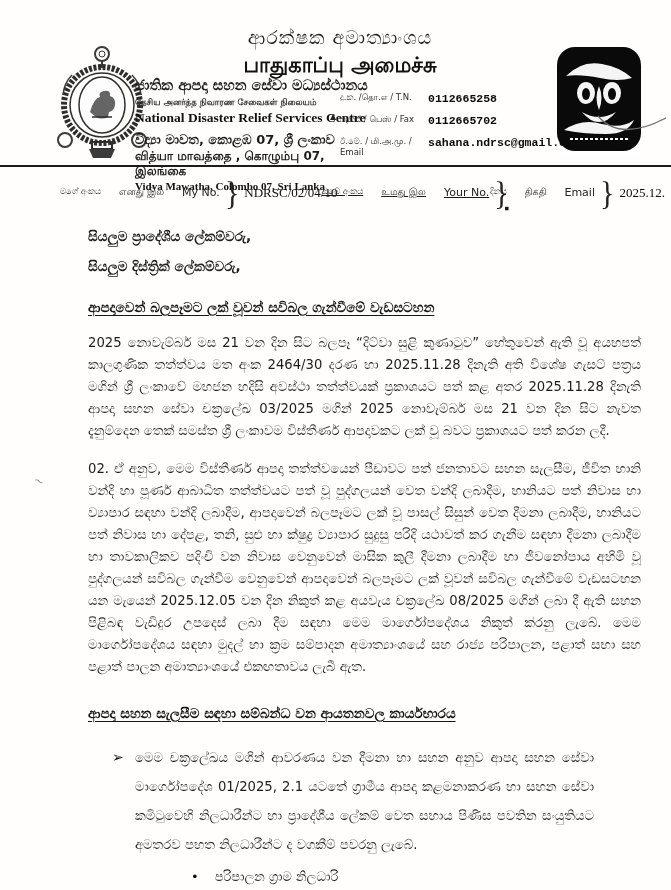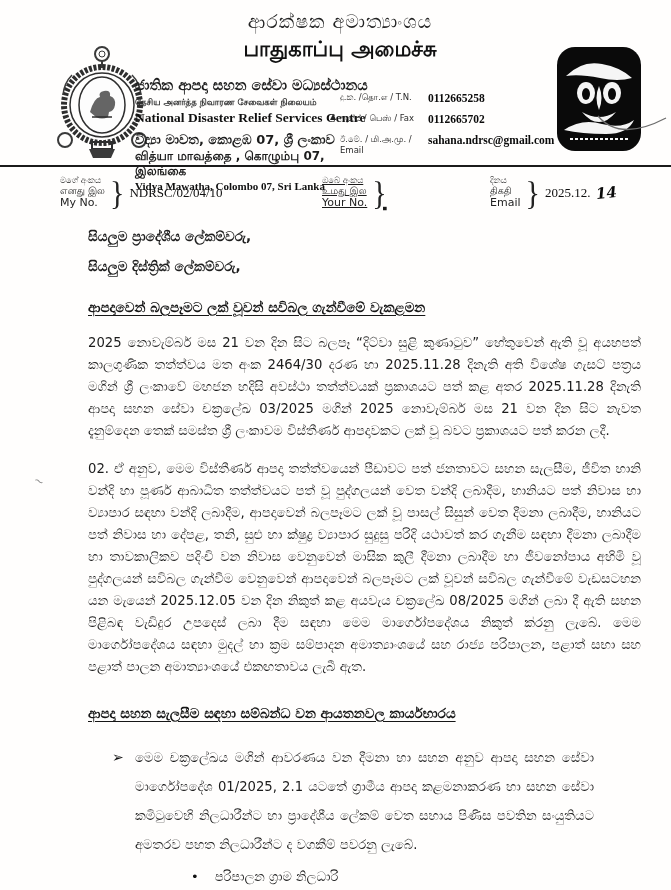--- a/index.html
+++ b/index.html
@@ -7,49 +7,49 @@
     position:relative;
     width:671px;height:890px;
     margin:0 auto;
     background:#fffefd;
     color:#1a1a1a;
     font-family:"DejaVu Sans",sans-serif;
     overflow:hidden;
   }
   
   .title-block{position:absolute;left:120px;top:10px;width:440px;text-align:center;}
-  .title-si{font-size:19px;letter-spacing:1px;color:#222;}
+  .title-si{font-size:19px;letter-spacing:1px;color:#222;margin-top:16px;}
   .title-ta{font-size:21px;font-weight:bold;margin-top:4px;color:#111;}
   .title-en{font-size:22px;font-weight:bold;margin-top:2px;font-family:"Liberation Serif",serif;letter-spacing:1px;color:#0c0c0c;}
 
   .centre-block{position:absolute;left:135px;top:77px;width:240px;}
   .centre-si{font-size:14.5px;font-weight:bold;color:#1c1c1c;}
   .centre-ta{font-size:8.5px;font-weight:bold;margin-top:3px;color:#333;}
   .centre-en{font-size:13.5px;font-weight:bold;font-family:"Liberation Serif",serif;margin-top:2px;color:#101010;}
   .addr-si{font-size:13px;font-weight:bold;margin-top:6px;color:#1c1c1c;}
   .addr-ta{font-size:12px;font-weight:bold;margin-top:1px;color:#1c1c1c;}
   .addr-en{font-size:11px;font-weight:bold;font-family:"Liberation Serif",serif;margin-top:1px;color:#101010;}
 
   .contact-block{position:absolute;left:340px;top:92px;width:220px;}
   .contact-row{display:flex;align-items:flex-start;margin-bottom:9px;}
   .contact-label{font-size:8.5px;color:#2a2a2a;width:88px;flex:0 0 88px;}
-  .contact-value{font-size:11.5px;font-weight:bold;font-family:Liberation Serif, serif;color:#0b0b0b;}
+  .contact-value{font-size:11.5px;font-weight:bold;font-family:Liberation Mono, monospace;color:#0b0b0b;}
 
   
   .emblem{position:absolute;left:52px;top:42px;width:100px;height:122px;}
   
   .ndrsc-logo{position:absolute;left:556px;top:46px;width:86px;height:106px;}
   .flourish{position:absolute;left:596px;top:104px;width:72px;height:36px;}
 
   .header-rule{position:absolute;left:0;top:165px;width:671px;height:0;border-top:2px solid #1b1b1b;}
 
   
   .ref-row{position:absolute;left:0;top:172px;width:671px;height:52px;}
   .ref-group{position:absolute;display:flex;align-items:center;}
-  .ref-labels{display:flex;flex-direction:column;line-height:1.15;}
+  .ref-labels{display:flex;flex-direction:row;line-height:1.15;gap:18px;}
   .ref-label-si{font-size:8.5px;color:#2d2d2d;}
   .ref-label-ta{font-size:9.5px;color:#2d2d2d;}
   .ref-label-en{font-size:11px;color:#222;}
   .ref-brace{font-size:30px;font-weight:300;margin:0 5px;transform:scaleY(1.15);color:#222;font-family:"Liberation Serif",serif;}
   .ref-value{font-size:13px;font-family:"Liberation Serif",serif;color:#0e0e0e;white-space:nowrap;}
   .hand-number{display:inline-block;font-size:15px;font-weight:bold;font-style:italic;font-family:"DejaVu Serif",serif;transform:rotate(-6deg);margin-left:6px;color:#0a0a0a;}
 
   
   .content{position:absolute;left:88px;top:228px;width:553px;}
   .recipient{font-size:13.5px;font-weight:bold;color:#1f1f1f;margin-bottom:13px;}
@@ -172,21 +172,21 @@
       <span class="ref-brace">}</span>
       <span class="ref-value">2025.12.</span>
       <span class="hand-number">14</span>
     </div>
   </div>
 
   <div class="content">
     <div class="recipient">සියලුම ප්‍රාදේශීය ලේකම්වරු,</div>
     <div class="recipient">සියලුම දිස්ත්‍රික් ලේකම්වරු,</div>
 
-    <div class="subject">ආපදාවෙන් බලපෑමට ලක් වූවන් සවිබල ගැන්වීමේ වැකළමන</div>
+    <div class="subject">ආපදාවෙන් බලපෑමට ලක් වූවන් සවිබල ගැන්වීමේ වැඩසටහන</div>
 
     <div class="para">2025 නොවැම්බර් මස 21 වන දින සිට බලපෑ “දිට්වා සුළි කුණාටුව” හේතුවෙන් ඇති වූ අයහපත් කාලගුණික තත්ත්වය මත අංක 2464/30 දරණ හා 2025.11.28 දිනැති අති විශේෂ ගැසට් පත්‍රය මගින් ශ්‍රී ලංකාවේ මහජන හදිසි අවස්ථා තත්ත්වයක් ප්‍රකාශයට පත් කළ අතර 2025.11.28 දිනැති ආපදා සහන සේවා චක්‍රලේඛ 03/2025 මගින් 2025 නොවැම්බර් මස 21 වන දින සිට නැවත දැනුම්දෙන තෙක් සමස්ත ශ්‍රී ලංකාවම විස්තීර්ණ ආපදාවකට ලක් වූ බවට ප්‍රකාශයට පත් කරන ලදී.</div>
 
     <div class="para">02. ඒ අනුව, මෙම විස්තීර්ණ ආපදා තත්ත්වයෙන් පීඩාවට පත් ජනතාවට සහන සැලසීම, ජීවිත හානි වන්දි හා පූර්ණ ආබාධිත තත්ත්වයට පත් වූ පුද්ගලයන් වෙත වන්දි ලබාදීම, හානියට පත් නිවාස හා ව්‍යාපාර සඳහා වන්දි ලබාදීම, ආපදාවෙන් බලපෑමට ලක් වූ පාසල් සිසුන් වෙත දීමනා ලබාදීම, හානියට පත් නිවාස හා දේපළ, තනි, සුළු හා ක්ෂුද්‍ර ව්‍යාපාර සුදුසු පරිදි යථාවත් කර ගැනීම සඳහා දීමනා ලබාදීම හා තාවකාලිකව පදිංචි වන නිවාස වෙනුවෙන් මාසික කුලී දීමනා ලබාදීම හා ජීවනෝපාය අහිමි වූ පුද්ගලයන් සවිබල ගැන්වීම වෙනුවෙන් ආපදාවෙන් බලපෑමට ලක් වූවන් සවිබල ගැන්වීමේ වැඩසටහන යන මැයෙන් 2025.12.05 වන දින නිකුත් කළ අයවැය චක්‍රලේඛ 08/2025 මගින් ලබා දී ඇති සහන පිළිබඳ  වැඩිදුර උපදෙස් ලබා දීම සඳහා මෙම මාර්ගෝපදේශය නිකුත් කරනු ලැබේ. මෙම මාර්ගෝපදේශය සඳහා මුදල් හා ක්‍රම සම්පාදන අමාත්‍යාංශයේ සහ රාජ්‍ය පරිපාලන, පළාත් සභා සහ පළාත් පාලන අමාත්‍යාංශයේ එකඟතාවය ලැබී ඇත.</div>
 
     <div class="section-heading">ආපදා සහන සැලසීම සඳහා සම්බන්ධ වන ආයතනවල කාර්යභාරය</div>
 
     <div class="arrow-para">
       <span class="arrow-glyph">➢</span>
       <span>මෙම චක්‍රලේඛය මගින් ආවරණය වන දීමනා හා සහන අනුව ආපදා සහන සේවා මාර්ගෝපදේශ 01/2025, 2.1 යටතේ ග්‍රාමීය ආපදා කළමනාකරණ හා සහන සේවා කමිටුවෙහි නිලධාරීන්ට හා ප්‍රාදේශීය ලේකම් වෙත සහාය පිණිස පවතින සංයුතියට අමතරව පහත නිලධාරීන්ට ද වගකීම් පවරනු ලැබේ.</span>

